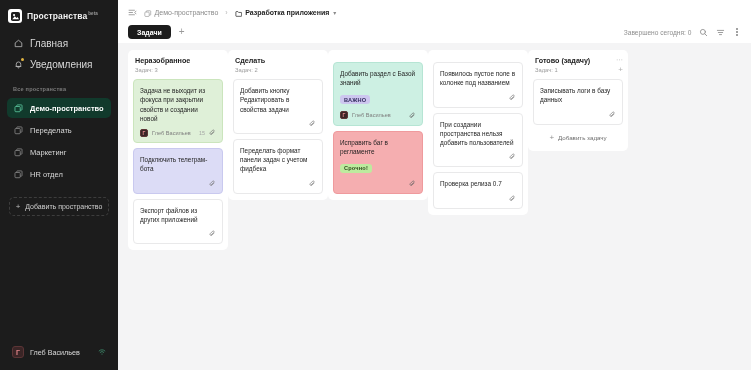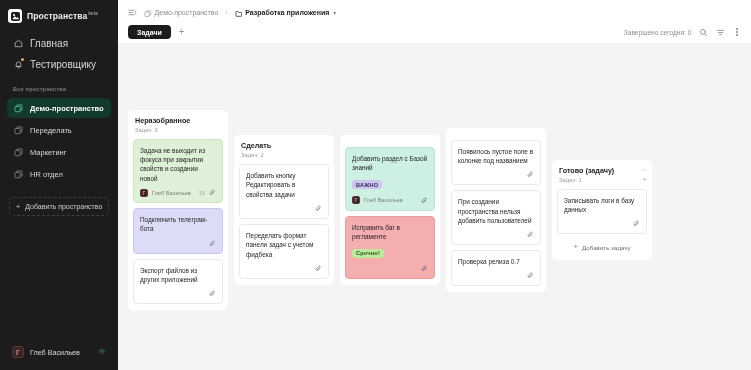--- a/index.html
+++ b/index.html
@@ -128,21 +128,21 @@
   .done-today { font-size: 6.6px; color: #8e8e8e; white-space: nowrap; }
   .icon-btn { cursor: pointer; display: flex; align-items: center; }
   .icon-btn svg { display: block; }
   .kebab { display: flex; flex-direction: column; gap: 1.5px; cursor: pointer; padding: 0 3px; }
   .kebab i { width: 1.6px; height: 1.6px; border-radius: 50%; background: #8e8e8e; display: block; }
 
   
   .board {
     flex: 1 1 auto; background: #f4f4f5;
     padding: 7px 0 0 10px;
-    display: flex; gap: 6px; align-items: center;
+    display: flex; align-items: flex-start;
     overflow: hidden; min-height: 0;
   }
   .column {
     width: 100px; flex: 0 0 100px;
     background: #ffffff; border-radius: 5px;
     padding: 6px 5px 6px 5px;
     display: flex; flex-direction: column;
   }
   .col-head { padding: 0 2px 0 2px; position: relative; }
   .col-title {
@@ -222,21 +222,21 @@
     </div>
 
     <div class="nav-item">
       <span class="nav-ico">
         <svg width="9" height="9" viewBox="0 0 12 12" fill="none" stroke="#b9b9b9" stroke-width="1.1" stroke-linejoin="round">
           <path d="M3 8.6 V5.6 a3 3 0 0 1 6 0 V8.6 H2.4 H9.6"></path>
           <path d="M5 9.6 a1 1 0 0 0 2 0"></path>
         </svg>
       </span>
       <span class="dot-badge"></span>
-      <span class="lbl">Тестировщику</span>
+      <span class="lbl">Уведомления</span>
     </div>
 
     <div class="sec-title">Все пространства</div>
 
     <div class="space-item active">
       <span class="nav-ico">
         <svg width="9" height="9" viewBox="0 0 12 12" fill="none" stroke="#5fcfa4" stroke-width="1.05" stroke-linejoin="round">
           <rect x="1.3" y="3.3" width="7" height="7" rx="1.2"></rect>
           <path d="M3.7 3.3 V2.1 a.9.9 0 0 1 .9-.9 H9.8 a.9.9 0 0 1 .9.9 V7.3 a.9.9 0 0 1-.9.9 H8.3"></path>
         </svg>

